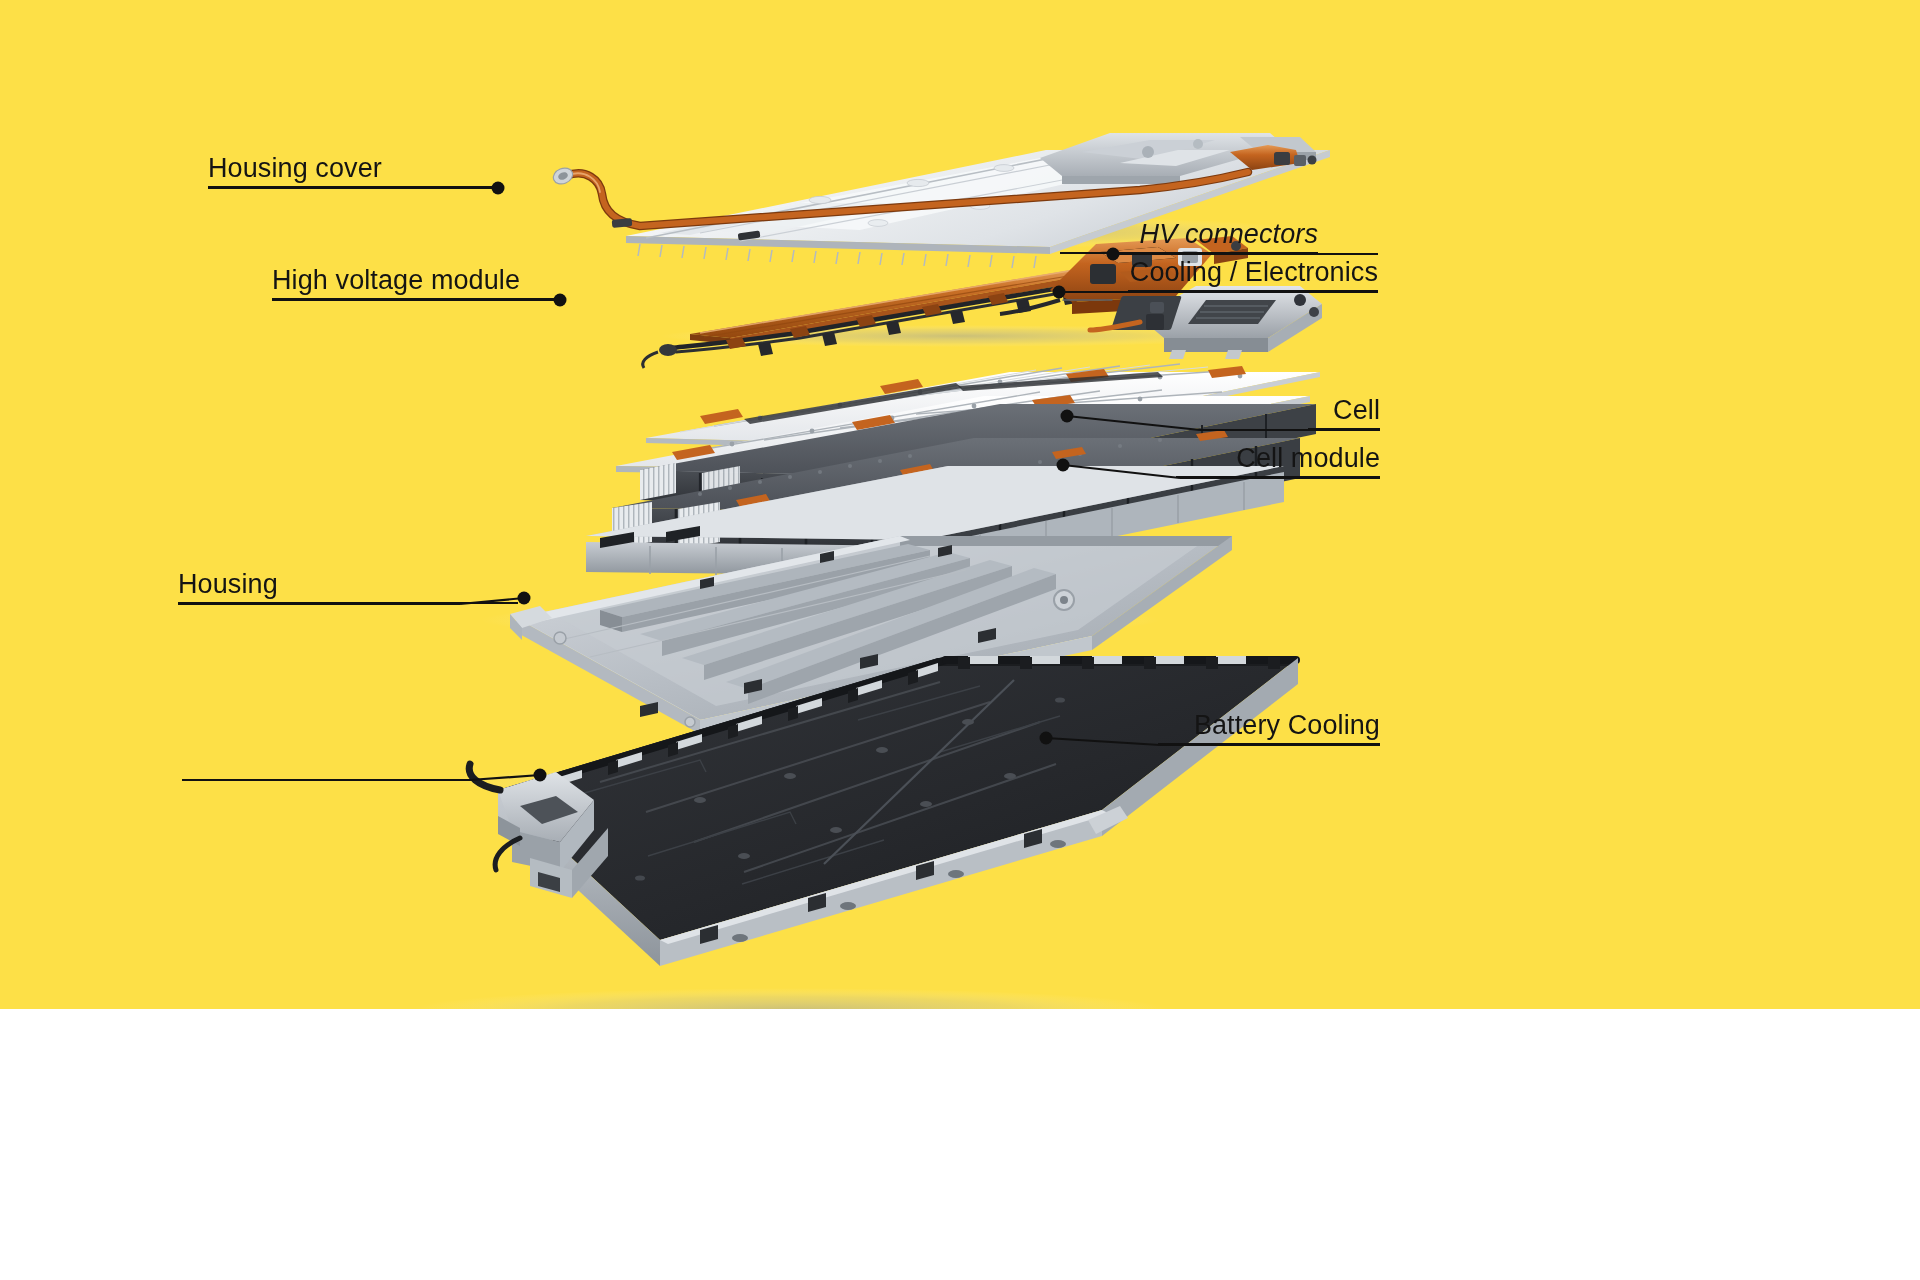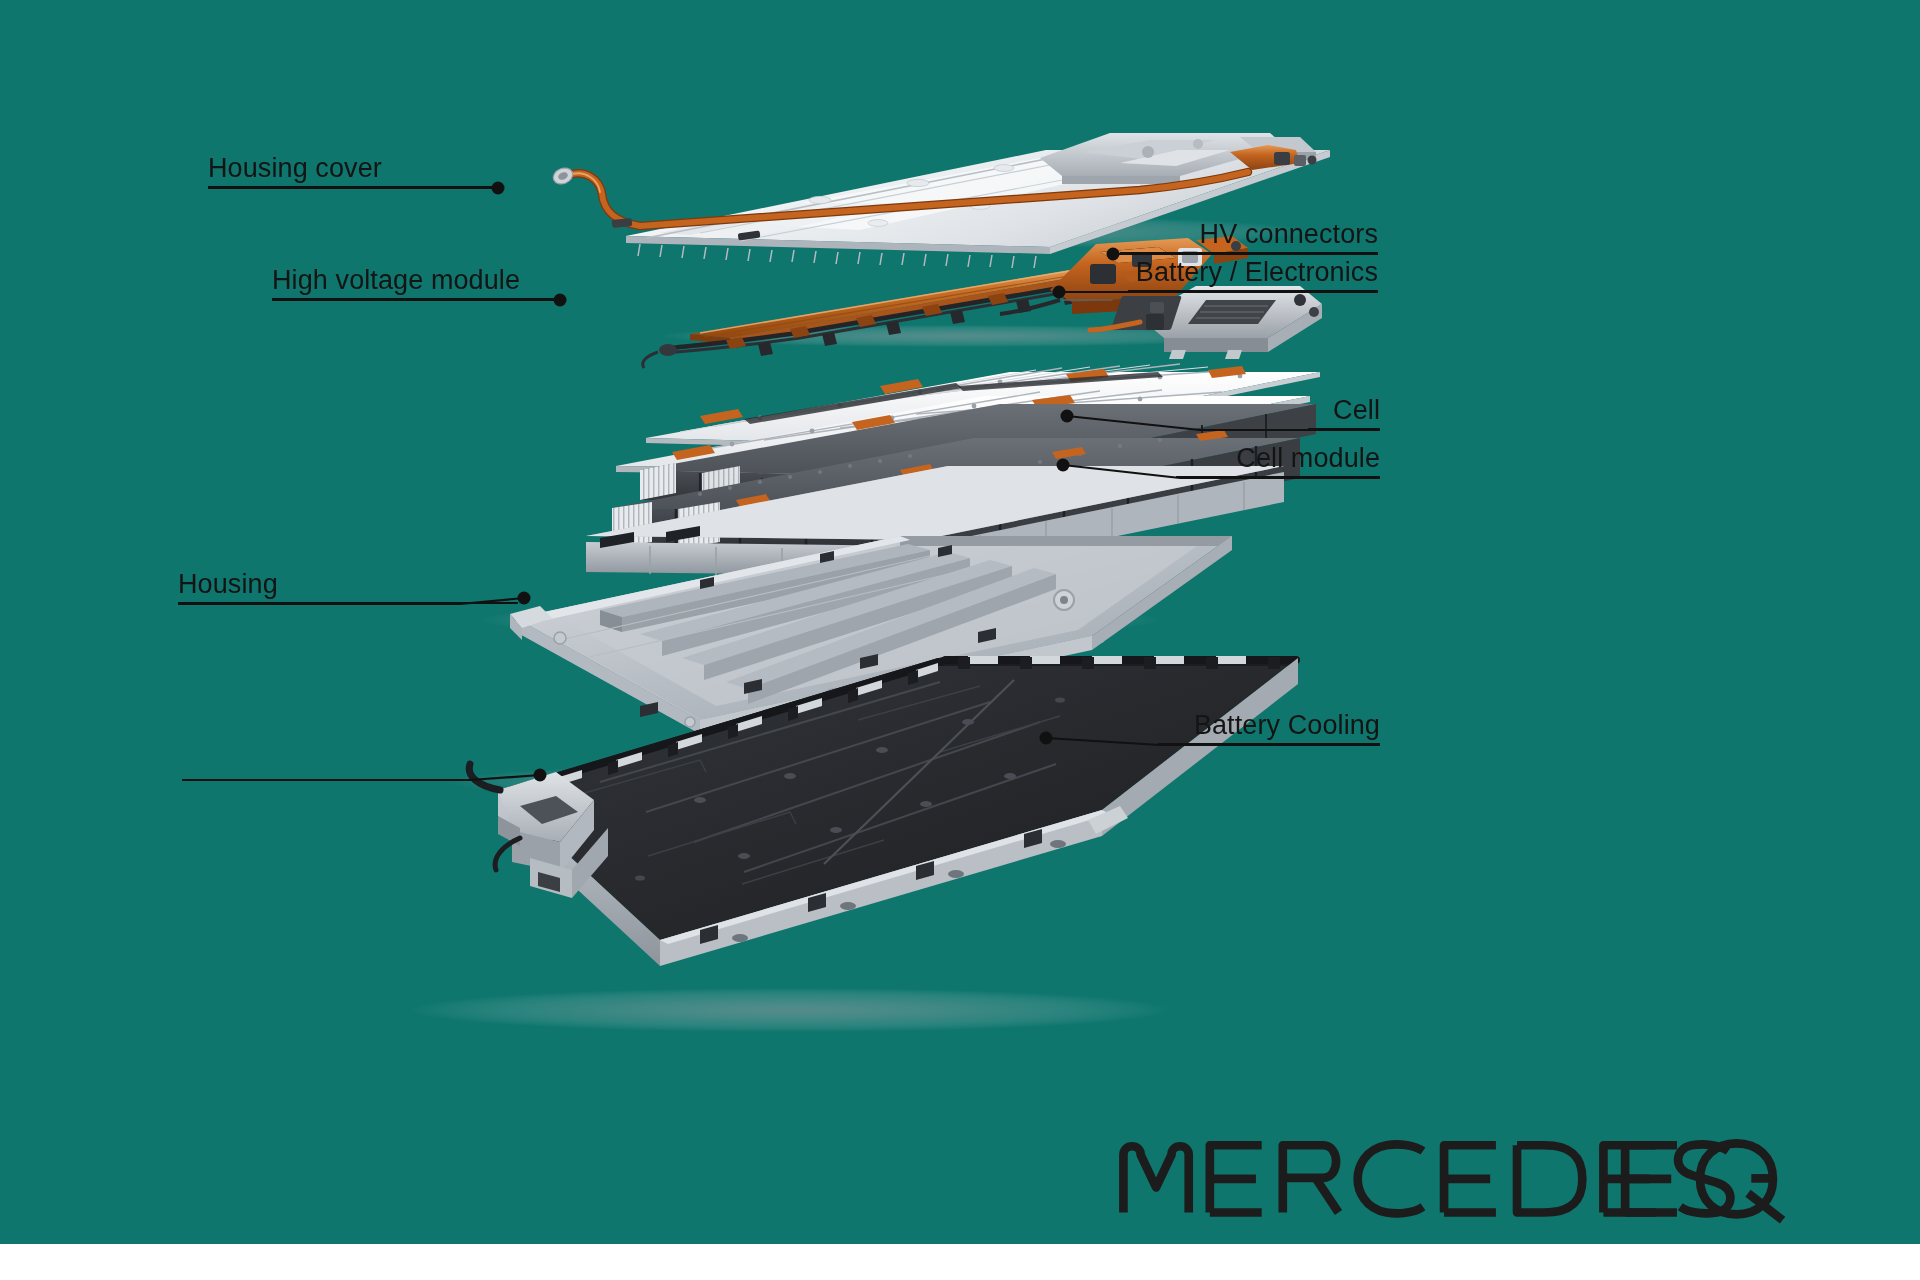--- a/index.html
+++ b/index.html
@@ -4,22 +4,22 @@
 <title>Mercedes-EQ Battery Exploded View</title>
 <style>
   html,body{margin:0;padding:0;background:#ffffff;}
   body{
     font-family:"Liberation Sans","DejaVu Sans",sans-serif;
     -webkit-font-smoothing:antialiased;
   }
   #stage{
     position:relative;
     width:1920px;
-    height:1244px;
-    background:#0f766e;
+    height:1009px;
+    background:#fde047;
     overflow:hidden;
     text-align:right;
   }
   #art{position:absolute;left:0;top:0;width:1920px;height:1280px;}
 
   
   .callout{position:absolute;}
   .callout .lbl{
     position:absolute;
     white-space:nowrap;
@@ -637,27 +637,27 @@
       <line x1="470" y1="780" x2="540" y2="775"></line>
       <circle cx="540" cy="775" r="6.5" stroke="none"></circle>
     </g>
   </svg>
 
   <div class="callout left" style="left:208px;top:148px;width:290px;height:40px;">
     <div class="lbl">Housing cover</div>
     <div class="rule"></div>
   </div>
 
-  <div class="callout right" style="left:1120px;top:214px;width:258px;height:40px;">
+  <div class="callout right" style="left:1060px;top:214px;width:258px;height:40px;font-style:italic;">
     <div class="lbl">HV connectors</div>
     <div class="rule"></div>
   </div>
 
   <div class="callout right" style="left:1128px;top:252px;width:250px;height:40px;">
-    <div class="lbl">Battery / Electronics</div>
+    <div class="lbl">Cooling / Electronics</div>
     <div class="rule"></div>
   </div>
 
   <div class="callout left" style="left:272px;top:260px;width:288px;height:40px;">
     <div class="lbl">High voltage module</div>
     <div class="rule"></div>
   </div>
 
   <div class="callout right" style="left:1308px;top:390px;width:72px;height:40px;">
     <div class="lbl">Cell</div>

